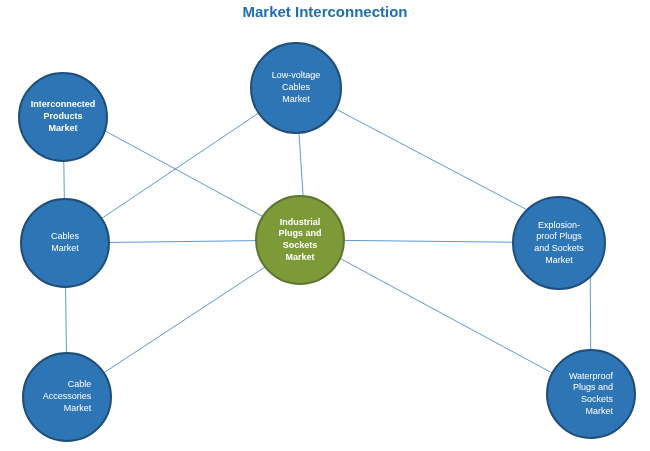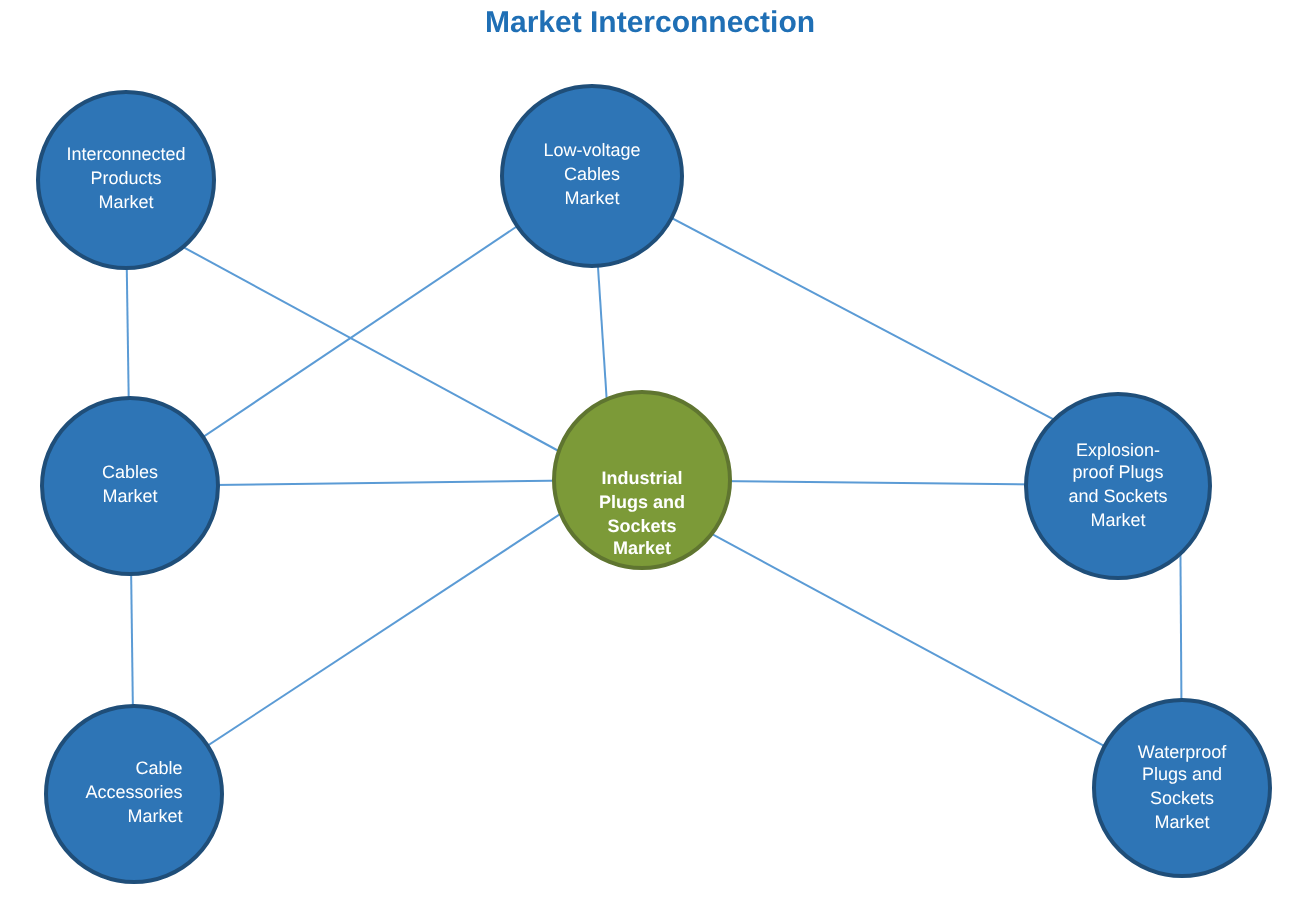--- a/index.html
+++ b/index.html
@@ -74,27 +74,27 @@
         <line x1="296" y1="88" x2="306" y2="240" stroke="#5B9BD5" stroke-width="1"></line>
         <line x1="296" y1="88" x2="65" y2="243" stroke="#5B9BD5" stroke-width="1"></line>
         <line x1="296" y1="88" x2="590" y2="243" stroke="#5B9BD5" stroke-width="1"></line>
         <line x1="65" y1="243" x2="306" y2="240" stroke="#5B9BD5" stroke-width="1"></line>
         <line x1="306" y1="240" x2="590" y2="243" stroke="#5B9BD5" stroke-width="1"></line>
         <line x1="306" y1="240" x2="67" y2="397" stroke="#5B9BD5" stroke-width="1"></line>
         <line x1="306" y1="240" x2="591" y2="394" stroke="#5B9BD5" stroke-width="1"></line>
         <line x1="590" y1="243" x2="591" y2="394" stroke="#5B9BD5" stroke-width="1"></line>
       </svg>
 
-  <div class="node center" style="left: 276px; top: 195px; width: 90px; height: 90px; align-items: flex-end;">
+  <div class="node center" style="left: 255px; top: 195px; width: 90px; height: 90px;">
         <span class="label">Industrial
 Plugs and
 Sockets
 Market</span>
       </div>
-      <div class="node outer" style="left: 18px; top: 45px; width: 90px; height: 90px;">
+      <div class="node outer" style="left: 18px; top: 72px; width: 90px; height: 90px; font-weight: bold;">
         <span class="label">Interconnected
 Products
 Market</span>
       </div>
       <div class="node outer" style="left: 250px; top: 42px; width: 92px; height: 92px;">
         <span class="label">Low-voltage
 Cables
 Market</span>
       </div>
       <div class="node outer" style="left: 20px; top: 198px; width: 90px; height: 90px;">
@@ -105,20 +105,20 @@
         <span class="label">Explosion-
 proof Plugs
 and Sockets
 Market</span>
       </div>
       <div class="node outer" style="left: 22px; top: 352px; width: 90px; height: 90px; text-align: right;">
         <span class="label">Cable
 Accessories
 Market</span>
       </div>
-      <div class="node outer" style="left: 546px; top: 349px; width: 90px; height: 90px;">
+      <div class="node outer" style="left: 546px; top: 349px; width: 90px; height: 90px; text-align: right;">
         <span class="label">Waterproof
 Plugs and
 Sockets
 Market</span>
       </div>
     </div>
 </div>
 
 </body></html>

